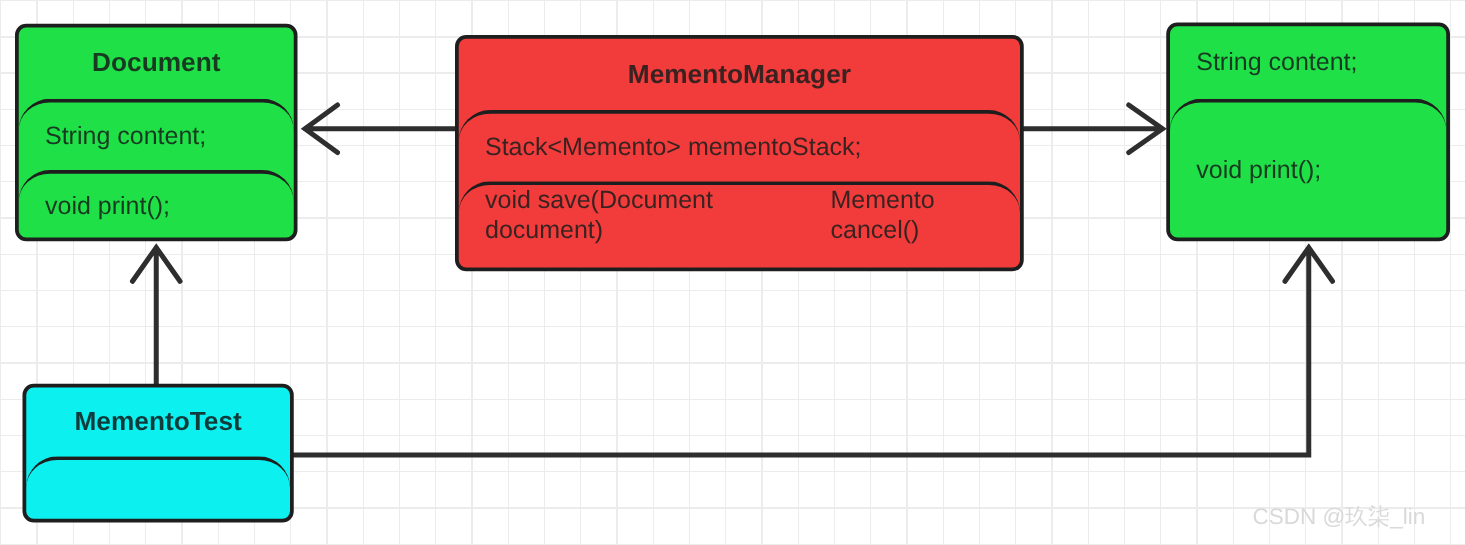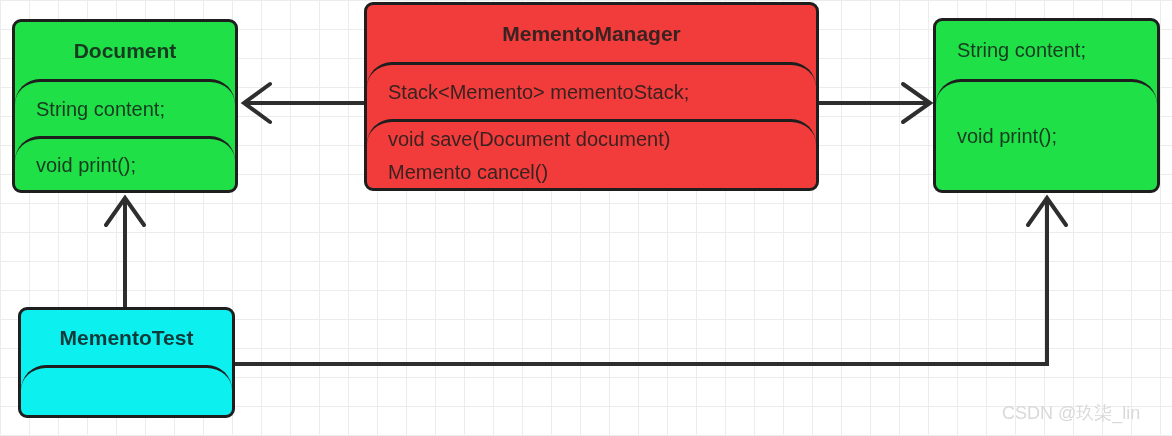--- a/index.html
+++ b/index.html
@@ -23,27 +23,27 @@
     position:absolute; box-sizing:border-box;
     border:3.5px solid var(--border); border-radius:9px;
     display:flex; flex-direction:column; overflow:hidden;
   }
   .sec{
     box-sizing:border-box; display:flex; align-items:center;
     padding-left:21px; font-size:20px; line-height:1.2;
   }
   .sec + .sec{border-top:3.5px solid var(--border);border-radius:25px;}
   .title{justify-content:center; padding-left:0; font-weight:bold; font-size:21px;}
-  .methods{flex-direction:column; align-items:flex-start; justify-content:center; gap:9px;}
+  .methods{flex-direction:row; align-items:flex-start; justify-content:center; gap:9px;}
   .grow{flex:1;}
 
   .doc{left:12px; top:19px; width:226px; height:174px; background:var(--green); color:var(--text-green);}
   .doc .title{height:57px;} .doc .attr{height:57px;}
 
-  .mgr{left:364px; top:2px; width:455px; height:189px; background:var(--red); color:var(--text-red);}
+  .mgr{left:364px; top:28px; width:455px; height:189px; background:var(--red); color:var(--text-red);}
   .mgr .title{height:57px;} .mgr .attr{height:57px;}
 
   .mem{left:933px; top:18px; width:227px; height:175px; background:var(--green); color:var(--text-green);}
   .mem .title{height:58px;} .mem .attr{height:58px;}
 
   .tst{left:18px; top:307px; width:217px; height:111px; background:var(--cyan); color:var(--text-cyan);}
   .tst .title{height:55px;}
 
   .watermark{
     position:absolute; left:1002px; top:401px;

